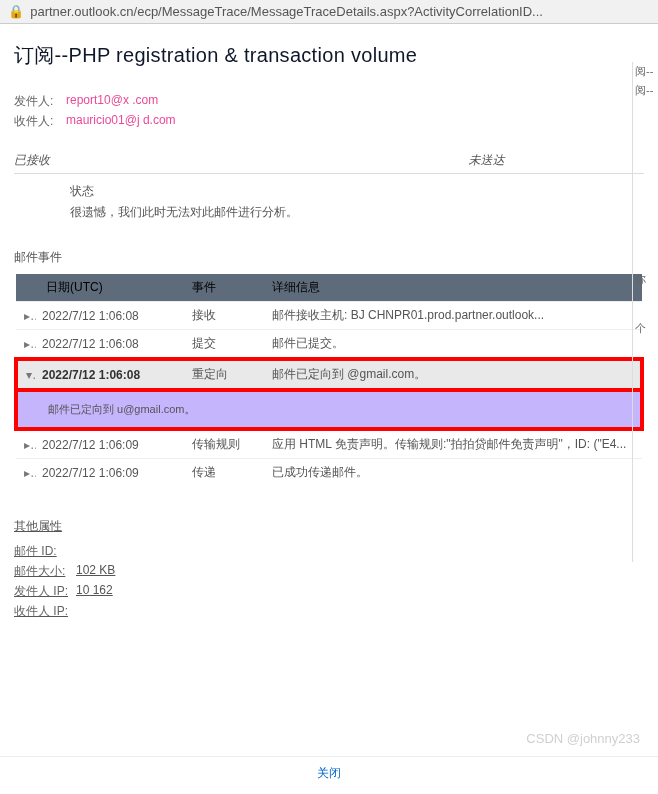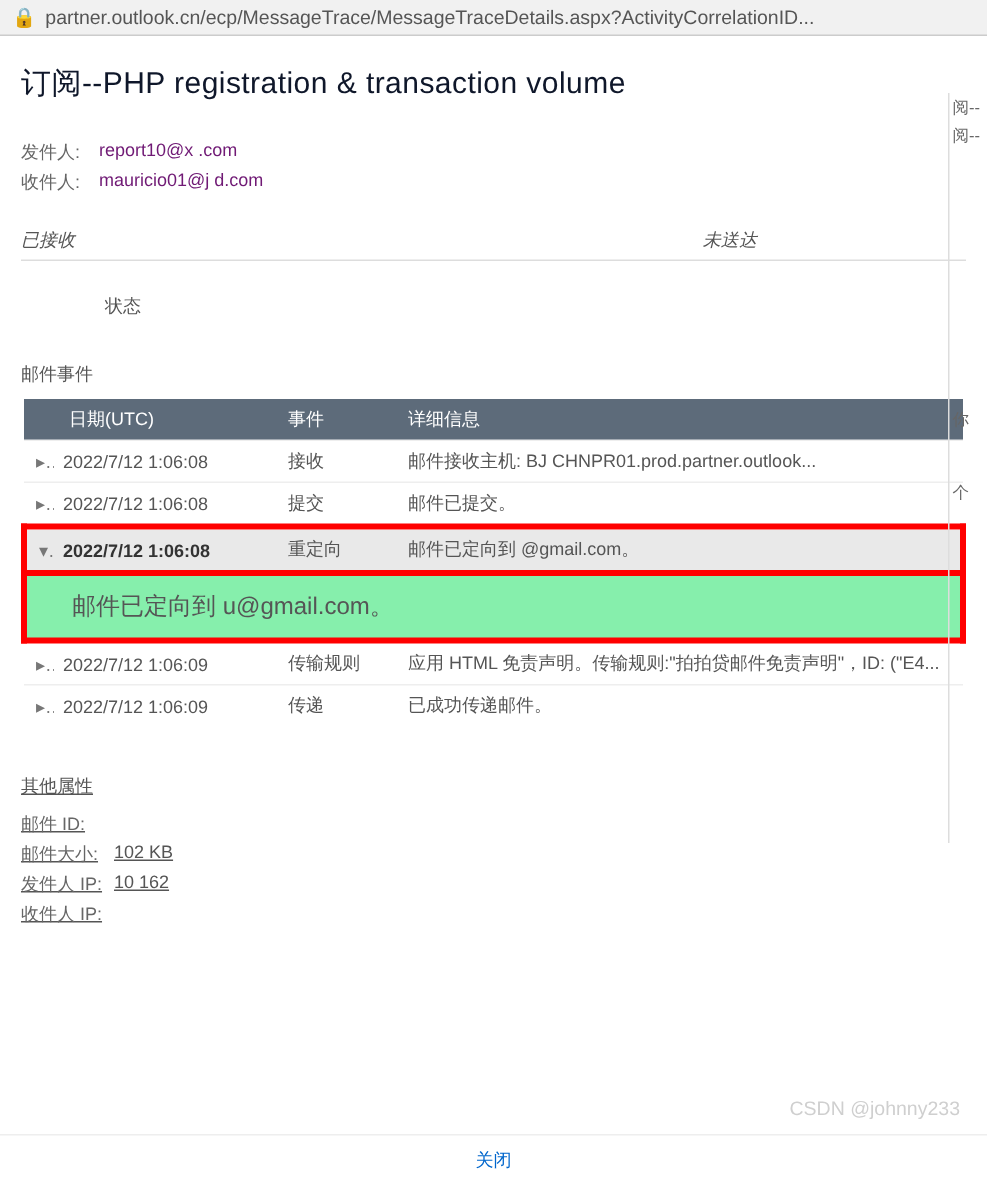--- a/index.html
+++ b/index.html
@@ -3,39 +3,39 @@
 <meta charset="utf-8">
 <style>
 * { margin: 0; padding: 0; box-sizing: border-box; font-family: "Segoe UI", "Microsoft YaHei", sans-serif; }
 body { background: #fff; width: 658px; height: 794px; overflow: hidden; position: relative; }
 .url-bar { display: flex; align-items: center; background: #f1f1f1; border-bottom: 1px solid #ccc; padding: 4px 8px; font-size: 13px; color: #555; }
 .lock-icon { margin-right: 6px; color: #555; }
 .content { padding: 18px 14px 0 14px; }
 .title { font-size: 20px; font-weight: 300; color: #0f172a; margin-bottom: 24px; letter-spacing: 0.3px; }
 .field-row { display: flex; font-size: 12px; color: #555; margin-bottom: 3px; }
 .field-label { width: 52px; color: #666; }
-.field-value { color: #701a75; }
+.field-value { color: #ec4899; }
 .status-tabs { display: flex; margin-top: 18px; border-bottom: 1px solid #ddd; font-size: 12px; color: #555; font-style: italic; }
 .status-tab { flex: 1; padding: 4px 0; }
 .status-tab:nth-child(2) { text-align: center; }
 .status-tab:nth-child(3) { text-align: right; padding-right: 4px; }
-.section { margin: 22px 0 0 56px; font-size: 12px; color: #555; }
+.section { margin: 9px 0 0 56px; font-size: 12px; color: #555; }
 .section-label { color: #555; margin-bottom: 4px; }
 .section-body { color: #555; }
 .subhead { font-size: 12px; color: #555; margin-top: 28px; margin-bottom: 8px; }
 table { width: 100%; border-collapse: collapse; font-size: 12px; table-layout: fixed; }
-thead tr { background: #5d6b7a; color: #ffffff; margin-top: 40px; }
+thead tr { background: #5d6b7a; color: #000000; margin-top: 40px; }
 th { text-align: left; font-weight: 400; padding: 5px 6px; font-size: 12px; }
 th:first-child { padding-left: 30px; }
 td { padding: 5px 6px; color: #555; white-space: nowrap; overflow: hidden; text-overflow: ellipsis; }
 td:first-child { padding-left: 8px; }
 .arrow-cell { width: 20px; text-align: center; color: #777; cursor: pointer; }
 tbody tr { border-top: 1px solid #eee; }
 .expanded-row { background: #e9e9e9; }
-.detail-row td { background: #86efac; padding: 10px 8px 10px 30px; font-size: 16px; color: #555; }
+.detail-row td { background: #c4b5fd; padding: 10px 8px 10px 30px; font-size: 11px; color: #555; }
 .highlight-box { border: 4px solid #ff0000; }
 .props { margin-top: 32px; font-size: 12px; color: #555; text-decoration: underline; }
 .prop-row { display: flex; margin-bottom: 3px; }
 .prop-label { width: 62px; color: #666; }
 .watermark { position: absolute; bottom: 48px; right: 18px; font-size: 13px; color: #bbb; opacity: 0.7; }
 .footer { position: absolute; bottom: 4px; width: 100%; display: flex; justify-content: center; gap: 24px; padding: 8px 0; font-size: 12px; border-top: 1px solid #eee; }
 .footer a { color: #0066cc; text-decoration: none; cursor: pointer; }
 .sidebar-frag { position: absolute; right: 0; top: 62px; width: 26px; height: 500px; border-left: 1px solid #ddd; font-size: 11px; color: #666; }
 .frag { padding: 2px 2px; white-space: nowrap; overflow: hidden; }
 </style>
@@ -59,20 +59,21 @@
     <span class="field-value">mauricio01@j         d.com</span>
   </div>
 
   <div class="status-tabs">
     <div class="status-tab">已接收</div>
     <div class="status-tab">未送达</div>
   </div>
 
   <div class="section">
     <div class="section-label">状态</div>
+    <div class="section-body">很遗憾，我们此时无法对此邮件进行分析。</div>
   </div>
 
 
   <div class="subhead">邮件事件</div>
 
   <table>
     <colgroup>
         <col style="width:20px">
         <col style="width:150px">
         <col style="width:80px">

